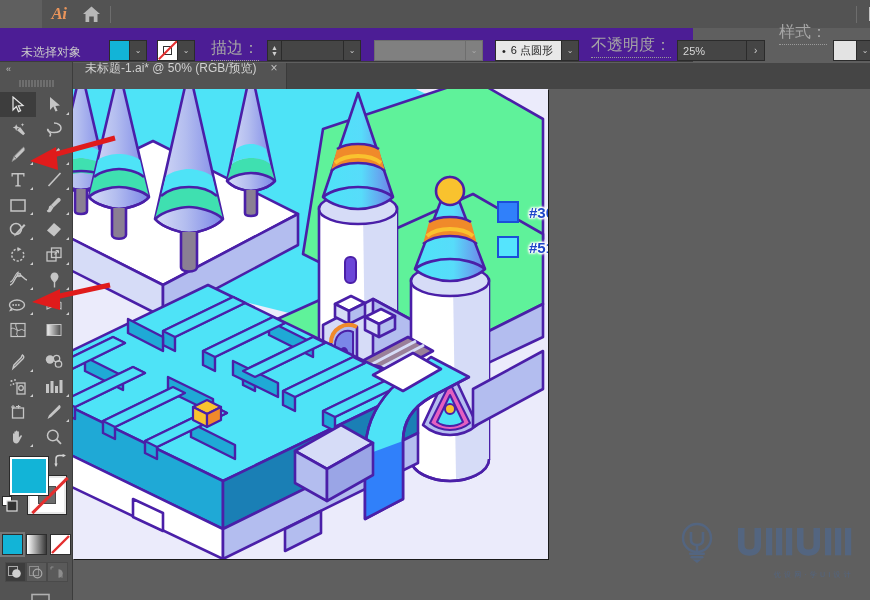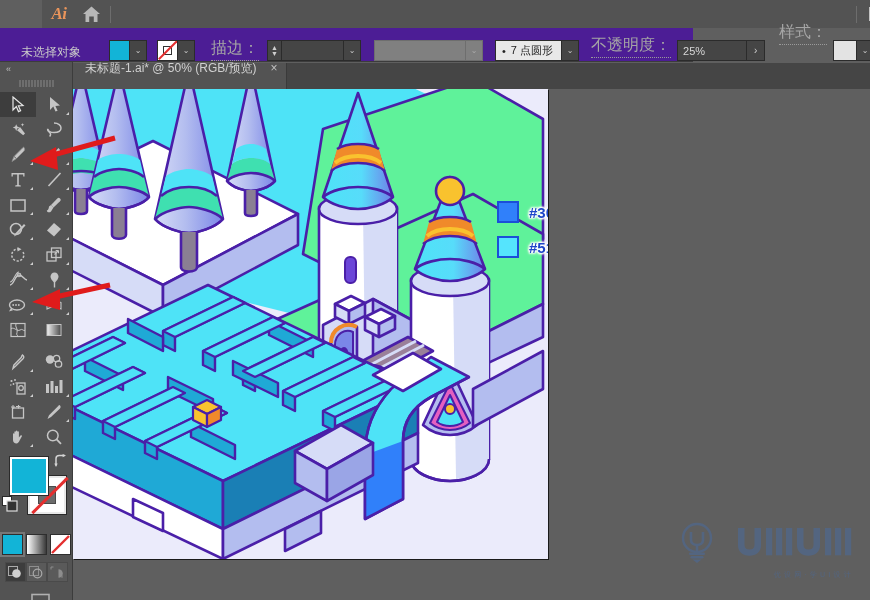--- a/index.html
+++ b/index.html
@@ -285,21 +285,21 @@
     </div>
 
     <div style="display:flex;margin-left:13px;">
       <div class="field-disabled" style="width:92px;"></div>
       <div class="dd-btn-dim">⌄</div>
     </div>
 
     <div style="display:flex;margin-left:12px;">
       <div class="profile-box">
         <span>•</span>
-        <span>7 点圆形</span>
+        <span>6 点圆形</span>
       </div>
       <div class="dd-btn">⌄</div>
     </div>
 
     <div class="cb-label-dim" style="margin:0 6px 3px 12px;">不透明度：</div>
     <div style="display:flex;">
       <div class="opacity-field">25%</div>
       <div class="arrow-btn">›</div>
     </div>
 

